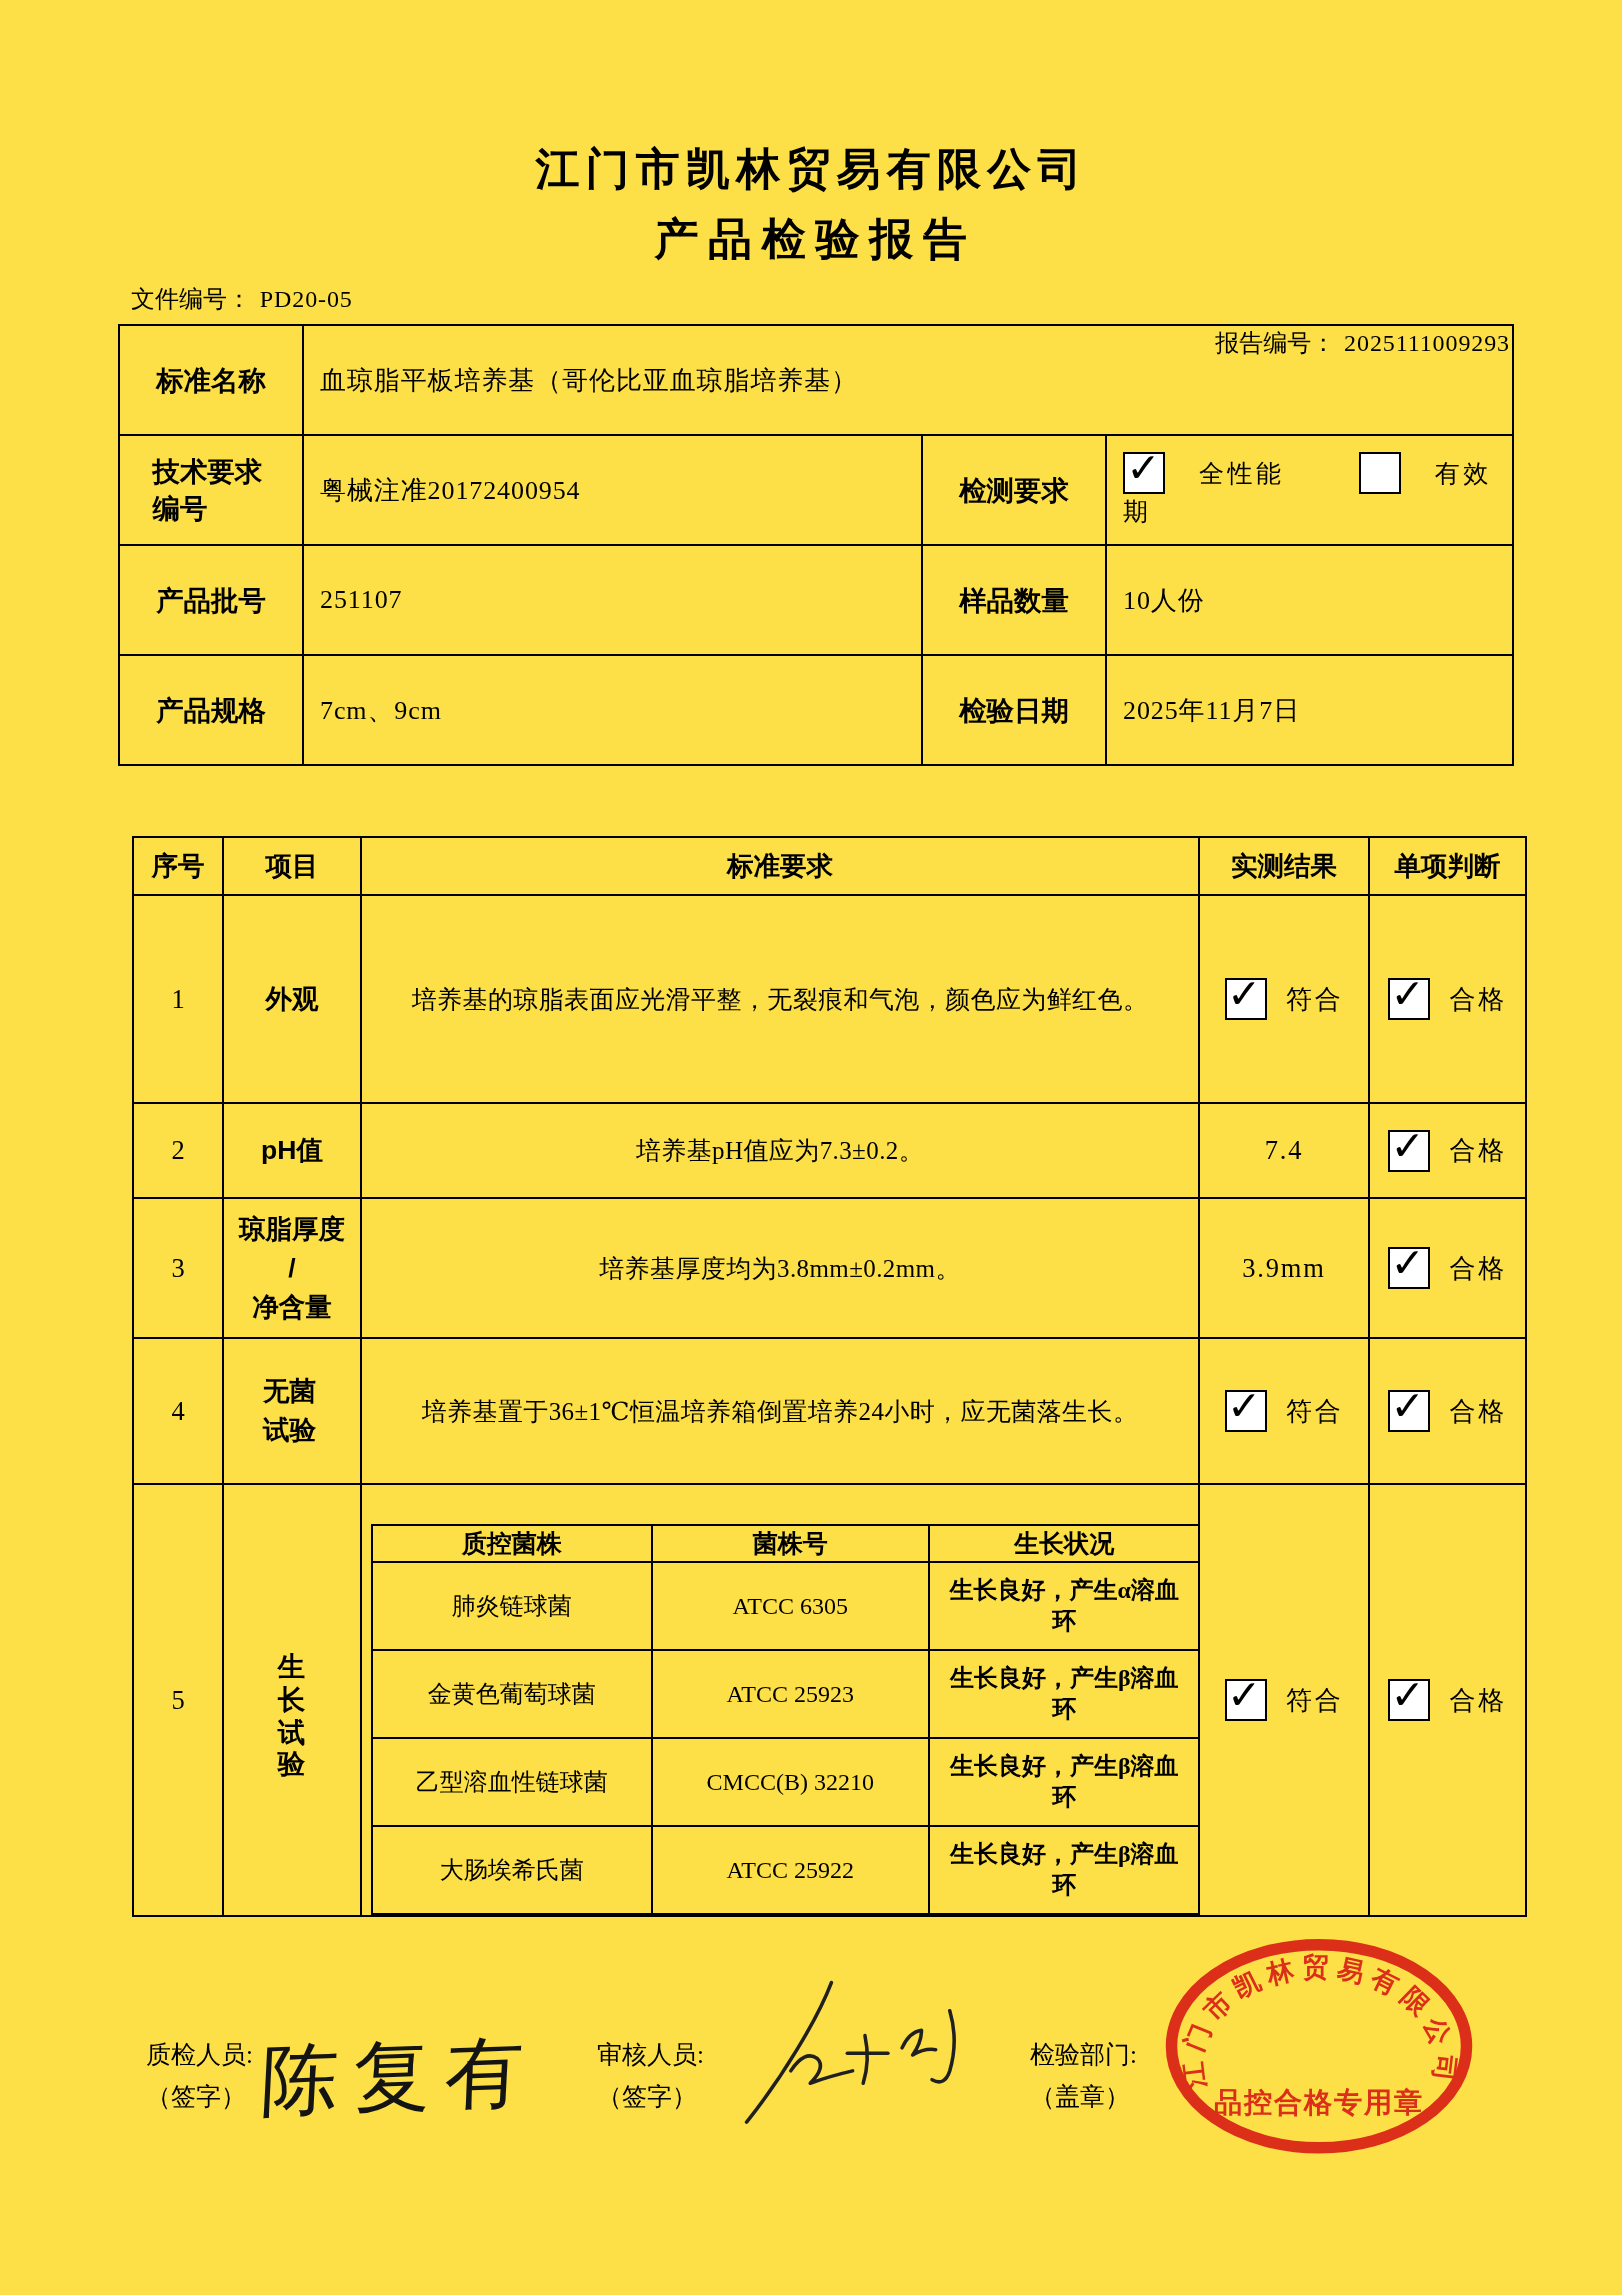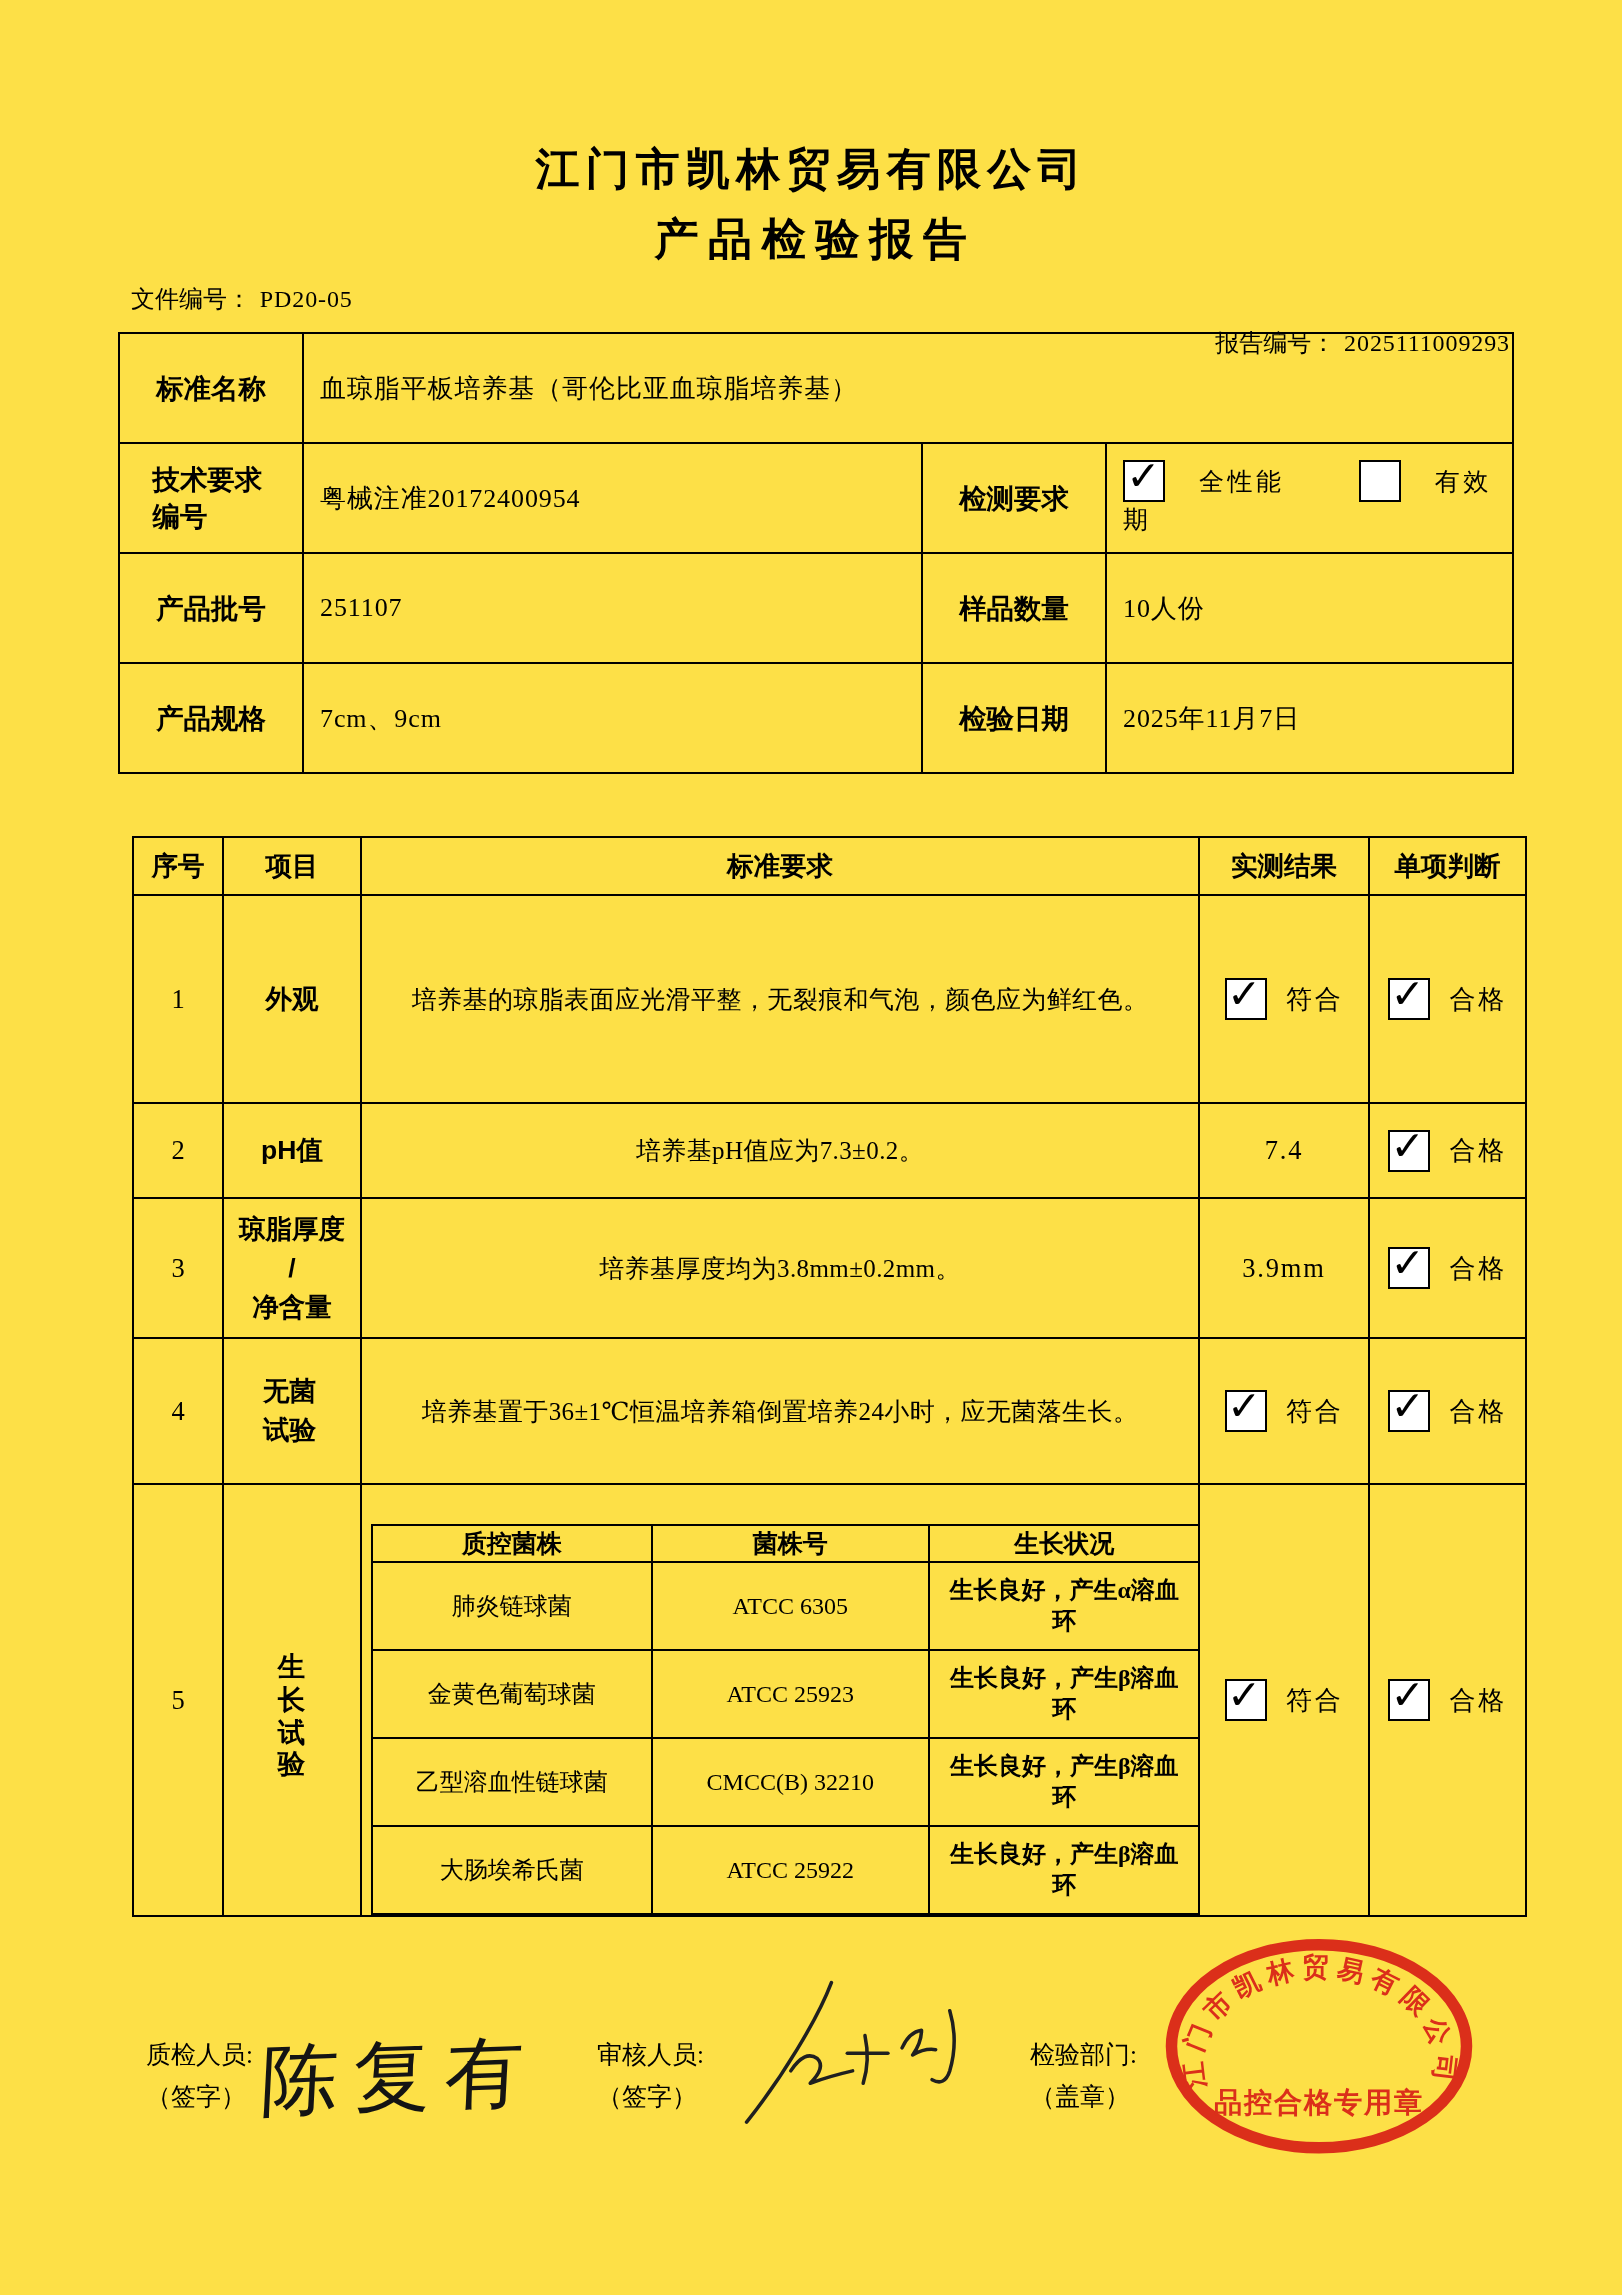--- a/index.html
+++ b/index.html
@@ -34,21 +34,21 @@
   table { border-collapse: collapse; table-layout: fixed; }
   td { border: 2.7px solid #000; vertical-align: middle; overflow: hidden; }
   .lbl {
     font-family: "Liberation Sans", "DejaVu Sans", sans-serif;
     font-weight: bold; font-size: 27.4px; text-align: center; line-height: 37px;
   }
   .val { font-size: 26px; padding-left: 16px; letter-spacing: 0.9px; }
   .wrap4 { display: inline-block; width: 117px; text-align: left; }
 
   
-  .info-table { position: absolute; left: 118px; top: 332px; width: 1394px; }
+  .info-table { position: absolute; left: 118px; top: 324px; width: 1394px; }
   .info-table td { height: 110px; }
 
   
   .cbox {
     display: inline-flex; width: 42px; height: 42px;
     border: 2.7px solid #000; align-items: center; justify-content: center;
     background: #fff; flex: none; vertical-align: middle;
   }
   .mk {
     font-family: "DejaVu Sans", sans-serif;

